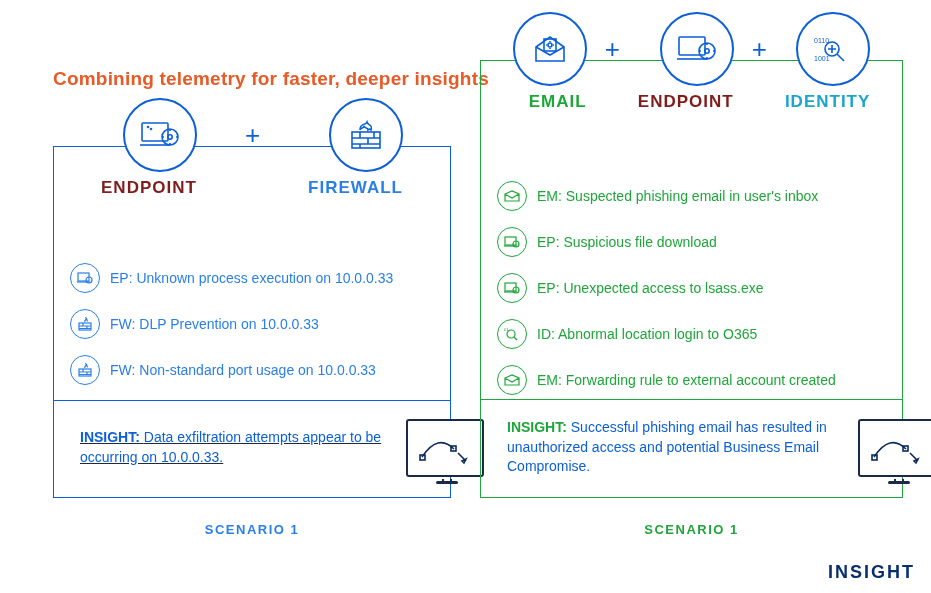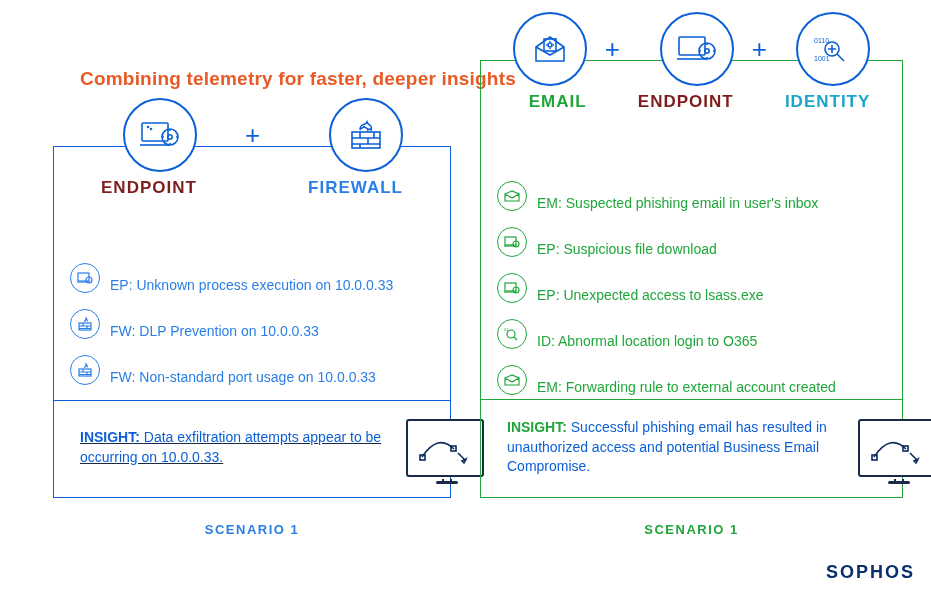--- a/index.html
+++ b/index.html
@@ -21,21 +21,20 @@
     position: relative;
   }
   .title {
     position: absolute;
     left: 53px;
     top: 68px;
     font-size: 19px;
     font-weight: 600;
     color: var(--orange);
     letter-spacing: 0.2px;
-    margin-left: 27px;
   }
   .brand {
     position: absolute;
     right: 16px;
     bottom: 10px;
     font-size: 18px;
     font-weight: 800;
     color: #0a2e6e;
     letter-spacing: 2px;
   }
@@ -82,21 +81,21 @@
 
   .events {
     position:absolute;
     left: 16px; right: 16px;
     display:flex; flex-direction:column; gap:16px;
   }
   .s1 .events { top: 116px; }
   .s2 .events { top: 120px; }
 
   .event {
-    display:flex; align-items:flex-end; gap:10px;
+    display:flex; align-items:center; gap:10px;
     font-size:14px;
     color: var(--blue-light);
   }
   .event .chip {
     width:30px; height:30px; min-width:30px;
     border:1.5px solid currentColor;
     border-radius:50%;
     display:flex; align-items:center; justify-content:center;
     font-size:14px;
   }
@@ -337,13 +336,13 @@
         <rect x="33" y="19" width="5" height="5"></rect>
         <path d="M40 26l8 8 M44 34l4-2-2 4z"></path>
       </svg>
       <div class="stand"></div>
     </div>
   </div>
 
   <div class="scenario-title">SCENARIO 1</div>
 </div>
 
-<div class="brand">SOPHOS</div>
+<div class="brand">INSIGHT</div>
 
 </body></html>

